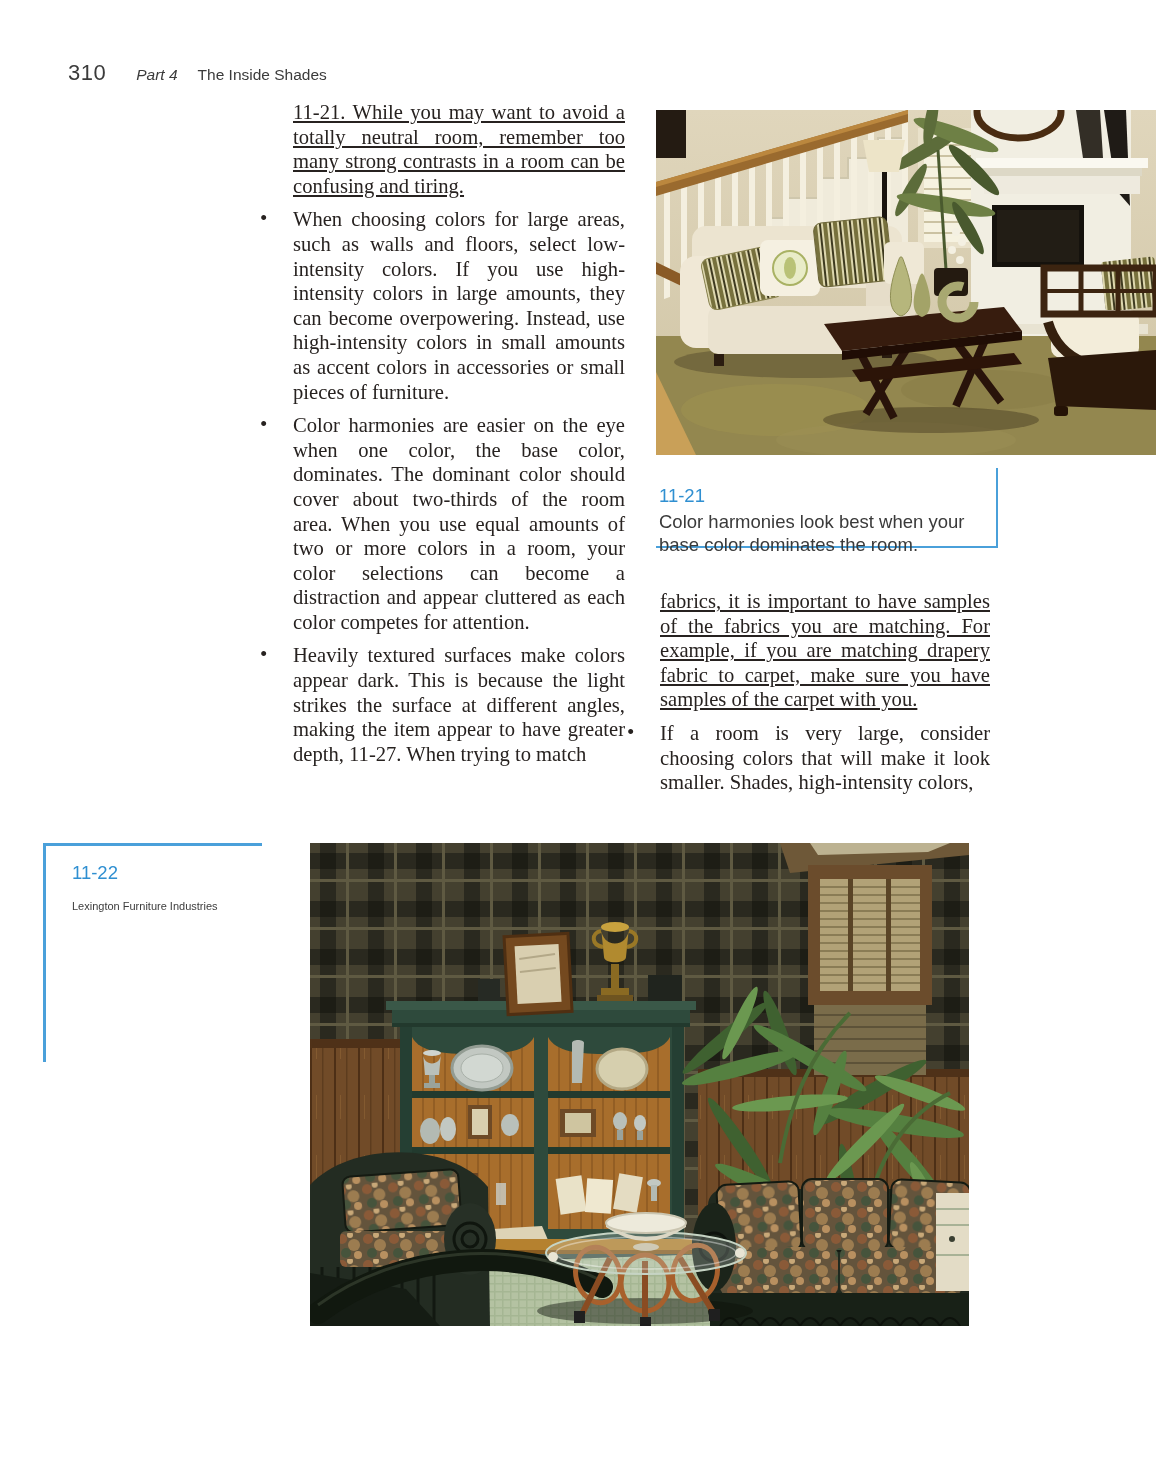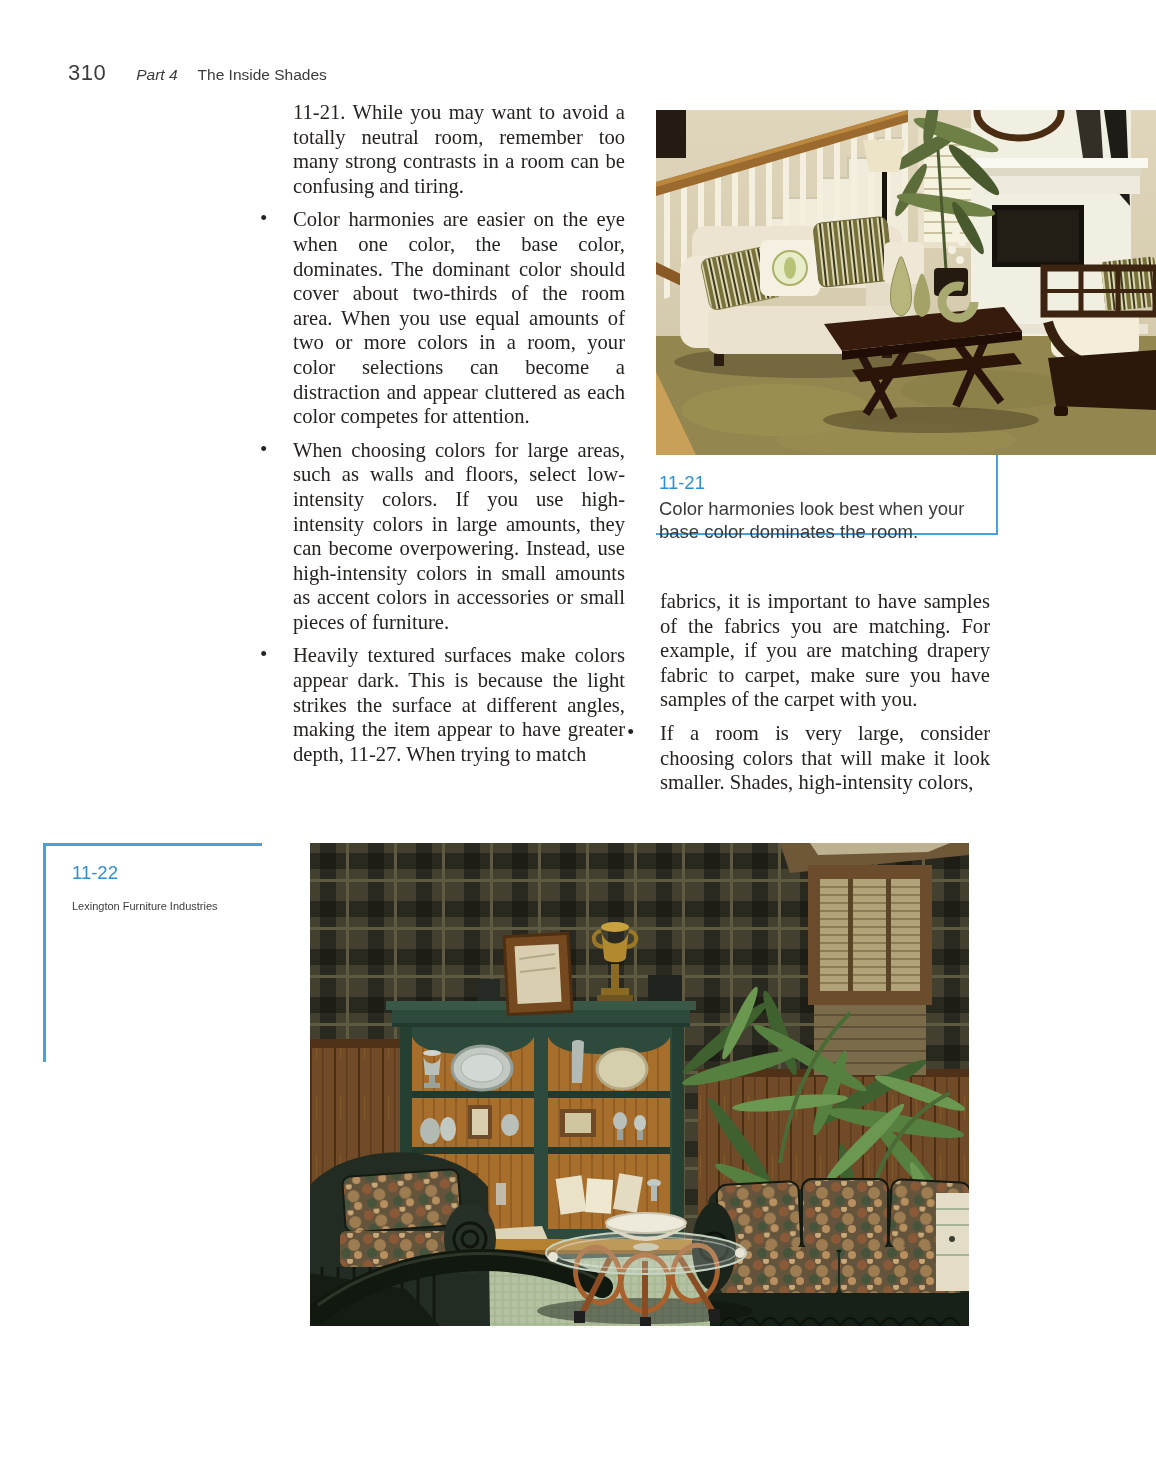--- a/index.html
+++ b/index.html
@@ -10,52 +10,52 @@
   
   .pg-header{position:absolute;left:68px;top:60px;display:flex;align-items:baseline;color:#3b3b3b;}
   .pg-num{font-size:22px;letter-spacing:.5px;}
   .pg-part{font-size:15.5px;margin-left:30px;font-style:italic;}
   .pg-title{font-size:15.5px;margin-left:20px;}
   
   .col{position:absolute;font-family:"Liberation Serif","DejaVu Serif",serif;
        font-size:20.6px;line-height:24.6px;color:#272220;text-align:justify;}
   .col-left{left:293px;top:100px;width:332px;}
   .col-right{left:660px;top:589px;width:330px;}
-  .para{margin:0 0 9px 0;}
+  .para{margin:0 0 9px 0;text-decoration:underline;}
   .bullet-item{position:relative;margin:0 0 9px 0;}
   .bullet-item::before{content:"\2022";position:absolute;left:-33px;top:-1px;font-size:21px;}
   
   .photo{position:absolute;overflow:hidden;background:#cfc5a8;}
   .photo svg{display:block;}
   #photo-11-21{left:656px;top:110px;width:500px;height:345px;}
   #photo-11-22{left:310px;top:843px;width:659px;height:483px;background:#3a3d2f;}
   .figcap{position:absolute;box-sizing:border-box;}
-  #cap-11-21{left:656px;top:455px;width:342px;height:80px;
+  #cap-11-21{left:656px;top:468px;width:342px;height:80px;
     border-right:2px solid #4aa0da;border-bottom:2px solid #4aa0da;
     padding:17px 20px 0 3px;}
   #cap-11-22{left:43px;top:843px;width:219px;height:219px;
     border-left:3px solid #4aa0da;border-top:3px solid #4aa0da;
     padding:16px 23px 0 26px;}
   .cap-label{font-size:18.5px;color:#2f8fd1;margin:0 0 3px 0;}
   .cap-text{font-size:18.5px;line-height:23px;color:#3a3a3a;margin:0;}
   .cap-credit{font-size:11px;line-height:19px;color:#3c3c3c;margin:13px 0 0 0;}
 </style>
 </head>
 <body>
 
 <div class="pg-header">
   <span class="pg-num">310</span>
   <span class="pg-part">Part 4</span>
   <span class="pg-title">The Inside Shades</span>
 </div>
 
 <div class="col col-left">
   <p class="para">11-21. While you may want to avoid a totally neutral room, remember too many strong contrasts in a room can be confusing and tiring.</p>
+  <div class="bullet-item">When choosing colors for large areas, such as walls and floors, select low-intensity colors. If you use high-intensity colors in large amounts, they can become overpowering. Instead, use high-intensity colors in small amounts as accent colors in accessories or small pieces of furniture.</div>
   <div class="bullet-item">Color harmonies are easier on the eye when one color, the base color, dominates. The dominant color should cover about two-thirds of the room area. When you use equal amounts of two or more colors in a room, your color selections can become a distraction and appear cluttered as each color competes for attention.</div>
-  <div class="bullet-item">When choosing colors for large areas, such as walls and floors, select low-intensity colors. If you use high-intensity colors in large amounts, they can become overpowering. Instead, use high-intensity colors in small amounts as accent colors in accessories or small pieces of furniture.</div>
   <div class="bullet-item">Heavily textured surfaces make colors appear dark. This is because the light strikes the surface at different angles, making the item appear to have greater depth, 11-27. When trying to match</div>
 </div>
 
 <div class="col col-right">
   <p class="para">fabrics, it is important to have samples of the fabrics you are matching. For example, if you are matching drapery fabric to carpet, make sure you have samples of the carpet with you.</p>
   <div class="bullet-item">If a room is very large, consider choosing colors that will make it look smaller. Shades, high-intensity colors,</div>
 </div>
 
 <div class="photo" id="photo-11-21">
 <svg width="500" height="345" viewBox="0 0 500 345" xmlns="http://www.w3.org/2000/svg">

